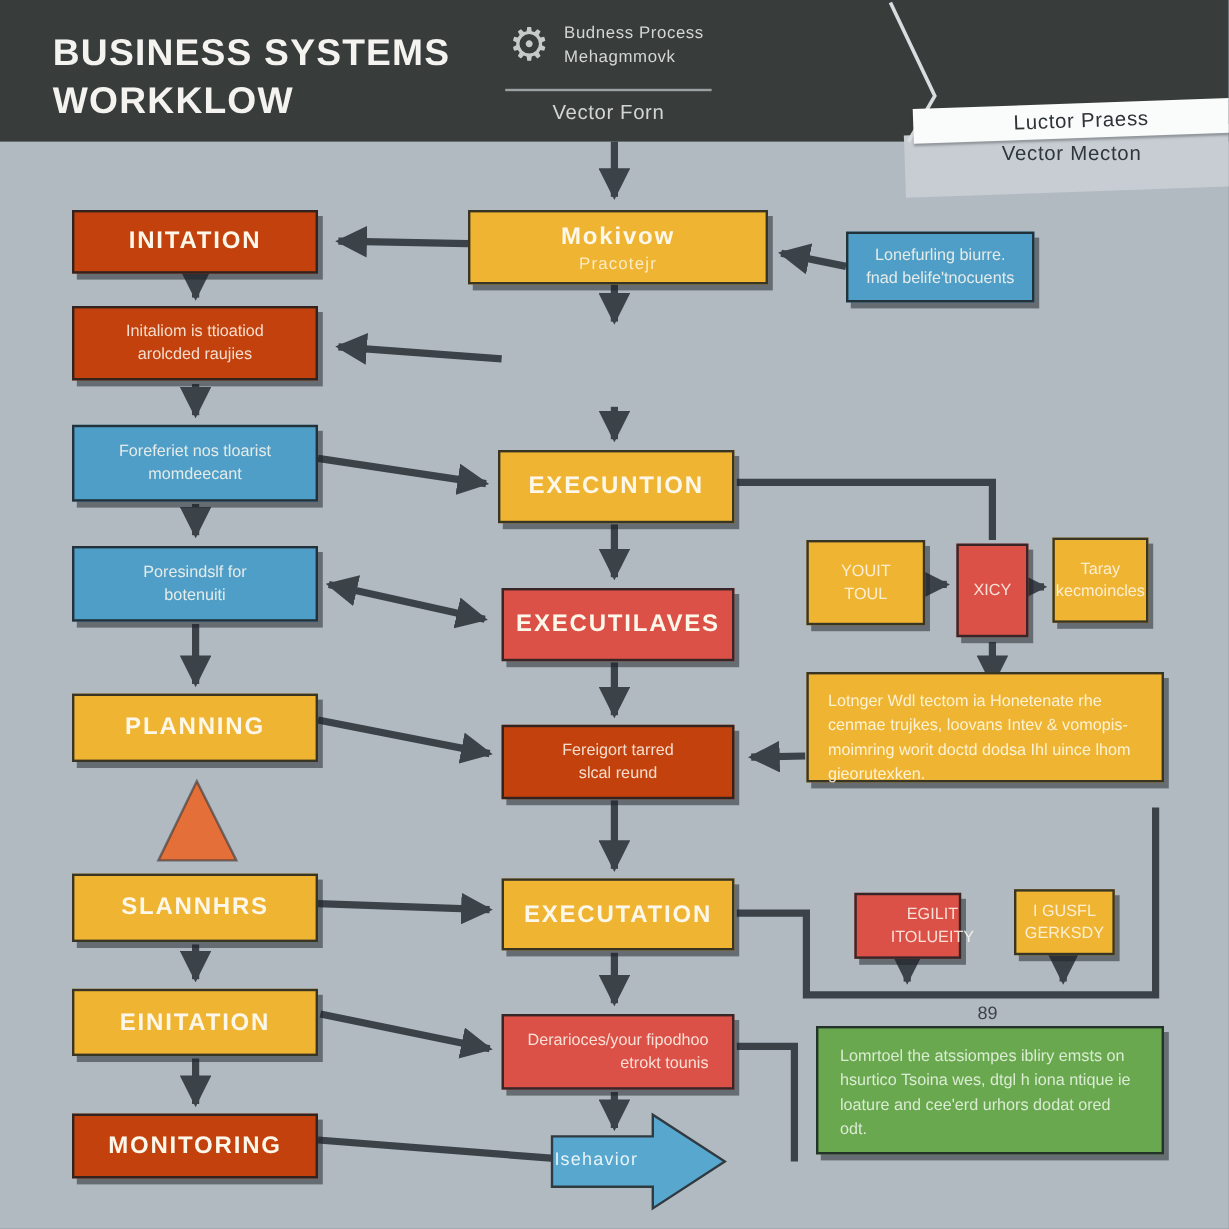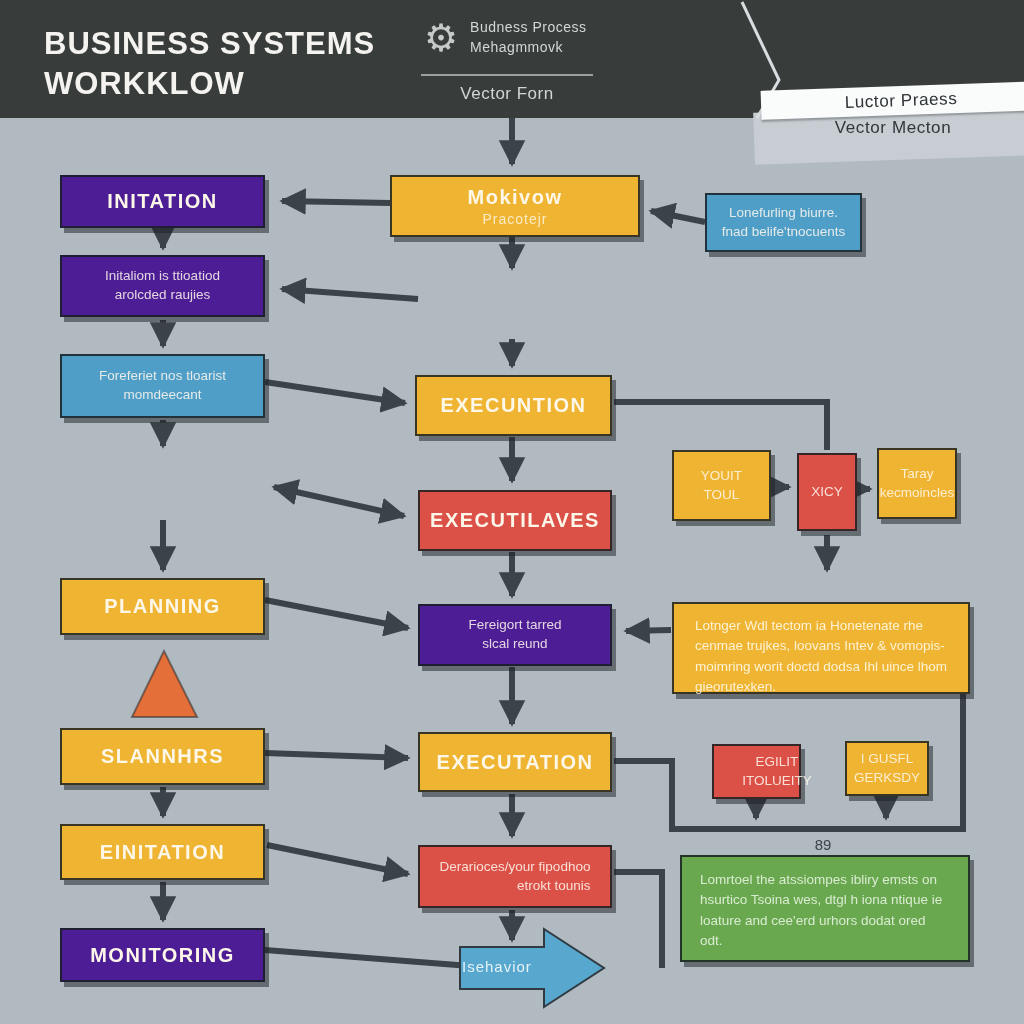--- a/index.html
+++ b/index.html
@@ -23,21 +23,21 @@
   #ribbon span{color:#2d3336;font-size:17px;letter-spacing:.6px;}
   #ribbon-sub{position:absolute;left:773px;top:118px;width:240px;z-index:7;text-align:center;color:#2f373b;font-size:17px;letter-spacing:.6px;}
   
   #wires{position:absolute;left:0;top:0;z-index:3;pointer-events:none;}
   
   .node{position:absolute;z-index:4;display:flex;flex-direction:column;align-items:center;justify-content:center;
     text-align:center;border:2px solid rgba(25,30,34,.85);box-shadow:4px 5px 0 rgba(28,32,36,.5);box-sizing:border-box;}
   .pre{white-space:pre-line;}
   .head{font-size:20px;font-weight:bold;letter-spacing:1.5px;color:#fdf7ea;}
   .small{font-size:13.5px;line-height:1.4;color:rgba(255,248,238,.85);}
-  .c-orange{background:#4c1d95;}
+  .c-orange{background:#c2410c;}
   .c-yellow{background:#efb532;}
   .c-blue{background:#4f9ec7;}
   .c-red{background:#db5047;}
   .c-green{background:#69a84f;}
   
   .bx-initation{left:60px;top:175px;width:205px;height:53px;}
   .bx-initaliom{left:60px;top:255px;width:205px;height:62px;}
   .bx-foreferiet{left:60px;top:354px;width:205px;height:64px;}
   .bx-poresindslf{left:60px;top:455px;width:205px;height:63px;}
   .bx-planning{left:60px;top:578px;width:205px;height:57px;}
@@ -51,21 +51,21 @@
   .bx-execuntion{left:415px;top:375px;width:197px;height:61px;}
   .bx-executilaves{left:418px;top:490px;width:194px;height:61px;}
   .bx-fereigort{left:418px;top:604px;width:194px;height:62px;}
   .bx-executation{left:418px;top:732px;width:194px;height:60px;}
   .bx-derarioces{left:418px;top:845px;width:194px;height:63px;text-align:right;}
   
   .bx-lonefurling{left:705px;top:193px;width:157px;height:59px;}
   .bx-youit{left:672px;top:450px;width:99px;height:71px;}
   .bx-xicy{left:797px;top:453px;width:60px;height:78px;}
   .bx-taray{left:877px;top:448px;width:80px;height:71px;}
-  .bx-longnote{left:672px;top:602px;width:298px;height:92px;align-items:center;justify-content:flex-start;padding:12px 16px;text-align:left;}
+  .bx-longnote{left:672px;top:560px;width:298px;height:92px;align-items:flex-start;justify-content:flex-start;padding:12px 16px;text-align:left;}
   .bx-longnote .small{line-height:1.5;font-size:13.5px;color:rgba(255,250,234,.88);}
   .bx-egilit{left:712px;top:744px;width:89px;height:55px;padding-left:41px;}
   .bx-gusfl{left:845px;top:741px;width:84px;height:55px;}
   .bx-greennote{left:680px;top:855px;width:290px;height:107px;align-items:flex-start;justify-content:flex-start;padding:13px 18px;text-align:left;}
   .bx-greennote .small{line-height:1.5;color:rgba(230,243,224,.9);}
   
   #count-label{position:absolute;left:793px;top:836px;width:60px;z-index:6;text-align:center;color:#3c4348;font-size:15px;}
   #isehavior-label{position:absolute;left:462px;top:958px;width:84px;z-index:6;text-align:left;color:#e6f3f8;font-size:15px;letter-spacing:1px;}
 </style>
 </head>
@@ -143,20 +143,24 @@
       <span class="pre">INITATION</span>
     </div>
   <div class="node small c-orange bx-initaliom">
       <span class="pre">Initaliom is ttioatiod
 arolcded raujies</span>
     </div>
   <div class="node small c-blue bx-foreferiet">
       <span class="pre">Foreferiet nos tloarist
 momdeecant</span>
     </div>
+  <div class="node small c-blue bx-poresindslf">
+      <span class="pre">Poresindslf for
+botenuiti</span>
+    </div>
   <div class="node head c-yellow bx-planning">
       <span class="pre">PLANNING</span>
     </div>
   <div class="node head c-yellow bx-einitation">
       <span class="pre">EINITATION</span>
     </div>
   <div class="node head c-yellow bx-slannhrs">
       <span class="pre">SLANNHRS</span>
     </div>
   <div class="node head c-orange bx-monitoring">

